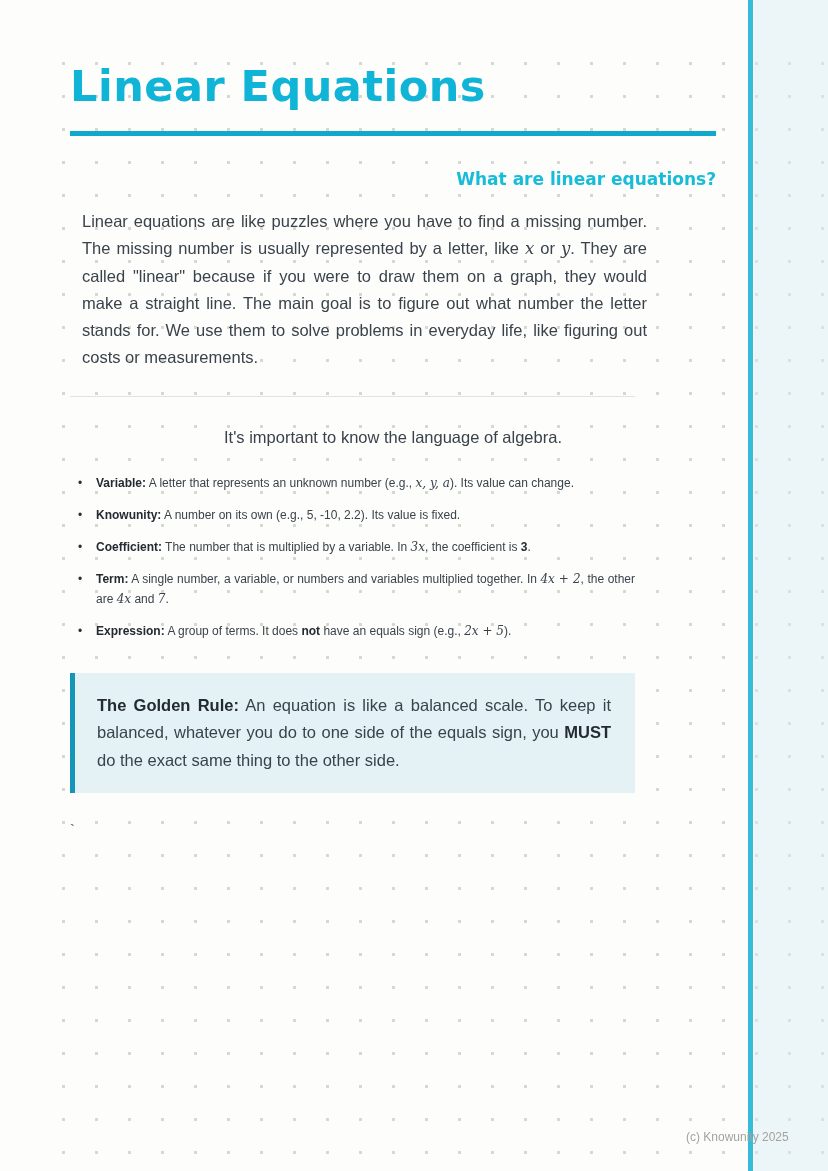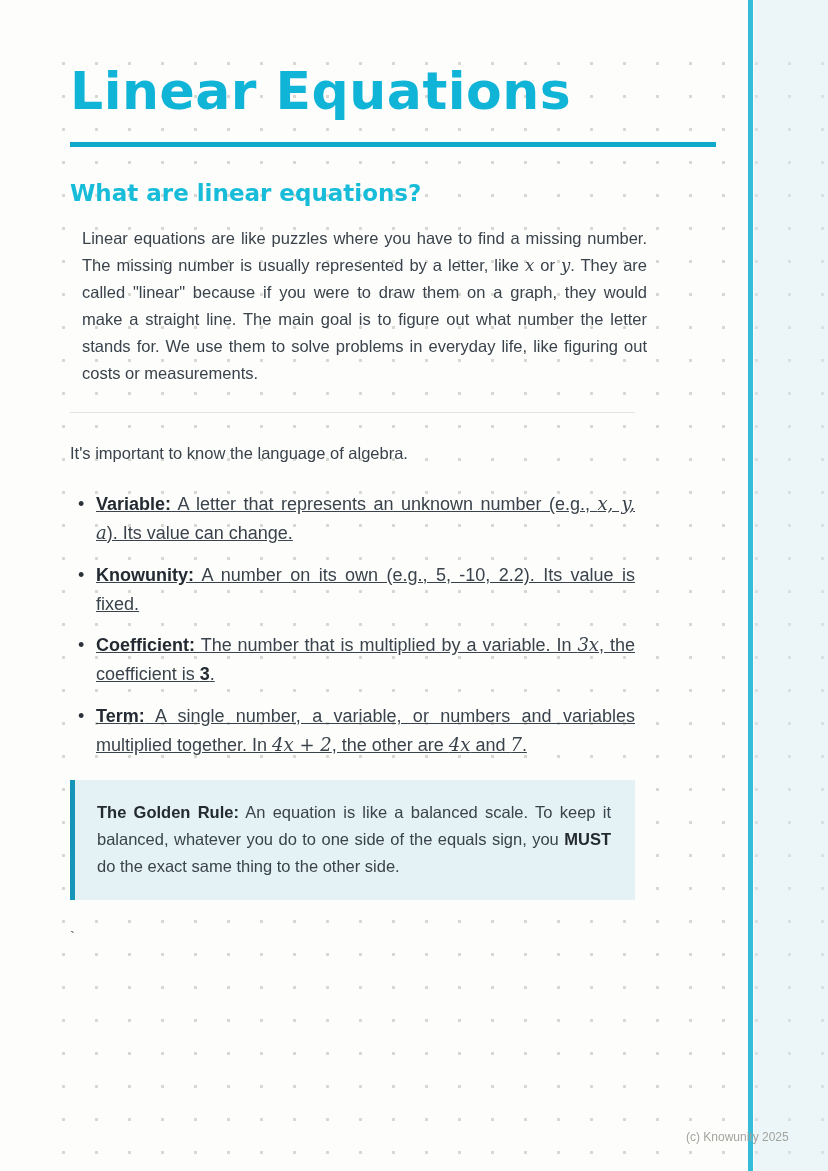--- a/index.html
+++ b/index.html
@@ -38,63 +38,63 @@
     background:#35bcd9;
     z-index:2;
   }
   .content{
     position:absolute;left:70px;top:62px;width:646px;z-index:3;
   }
   .page-title{
     margin:0;
     font-family:"DejaVu Sans","Liberation Sans",sans-serif;
     font-weight:800;
-    font-size:52px;
+    font-size:43px;
     line-height:1.15;
     letter-spacing:0.5px;
     color:var(--accent);
   }
   .title-rule{
     width:646px;height:5px;background:var(--accent-dark);
     margin:20px 0 33px;
   }
   .section-heading{
     margin:0;
     font-family:"DejaVu Sans","Liberation Sans",sans-serif;
     font-weight:700;
-    font-size:23px;
+    font-size:17px;
     color:#17bcd9;
+    text-align:right;
   }
   .body-text{font-size:16.5px;line-height:1.64;}
   .intro-paragraph{
     width:565px;text-align:justify;margin:19px 12px 0;
   }
   .section-divider{
     width:565px;height:1px;background:#e3e3df;border:0;
     margin:25px 0 27px;
   }
-  .lead-paragraph{margin:20px 0 0;}
+  .lead-paragraph{margin:20px 0 0;text-align:center;}
   .keyword-list{
     list-style:none;margin:23px 0 0;padding:0;width:565px;
   }
   .keyword-list li{
     position:relative;
     padding-left:26px;
     margin-bottom:13px;
-    font-size:18px;line-height:1.6;
+    font-size:12px;line-height:1.6;
     text-align:justify;
-    text-decoration:underline;
   }
   .keyword-list li::before{
     content:"\2022";
     position:absolute;left:8px;top:0;
     color:#2b323a;
   }
   .callout{
-    margin-top:20px;
+    margin-top:32px;
     width:565px;box-sizing:border-box;
     background:var(--callout-bg);
     border-left:5px solid var(--callout-border);
     padding:19px 24px 19px 22px;
     font-size:16.5px;line-height:1.66;
     text-align:justify;
   }
   .seg-b{font-weight:700;color:var(--bold-text);}
   .seg-m{font-family:"DejaVu Serif","Liberation Serif",serif;font-style:italic;}
   .stray-mark{margin-top:28px;font-size:15px;color:#4a525a;}
@@ -121,20 +121,21 @@
 
     <hr class="section-divider">
 
     <p class="body-text lead-paragraph">It's important to know the language of algebra.</p>
 
     <ul class="keyword-list">
       <li><span class="seg-b">Variable:</span><span> A letter that represents an unknown number (e.g., </span><span class="seg-m">x, y, a</span><span>). Its value can change.</span></li>
       <li><span class="seg-b">Knowunity:</span><span> A number on its own (e.g., 5, -10, 2.2). Its value is fixed.</span></li>
       <li><span class="seg-b">Coefficient:</span><span> The number that is multiplied by a variable. In </span><span class="seg-m">3x</span><span>, the coefficient is </span><span class="seg-b">3</span><span>.</span></li>
       <li><span class="seg-b">Term:</span><span> A single number, a variable, or numbers and variables multiplied together. In </span><span class="seg-m">4x + 2</span><span>, the other are </span><span class="seg-m">4x</span><span> and </span><span class="seg-m">7</span><span>.</span></li>
+      <li><span class="seg-b">Expression:</span><span> A group of terms. It does </span><span class="seg-b">not</span><span> have an equals sign (e.g., </span><span class="seg-m">2x + 5</span><span>).</span></li>
     </ul>
 
     <div class="callout"><span class="seg-b">The Golden Rule:</span><span> An equation is like a balanced scale. To keep it balanced, whatever you do to one side of the equals sign, you </span><span class="seg-b">MUST</span><span> do the exact same thing to the other side.</span></div>
 
     <div class="stray-mark">`</div>
   </div>
 
   <div class="footer-credit">(c) Knowunity 2025</div>
 </div>
 

